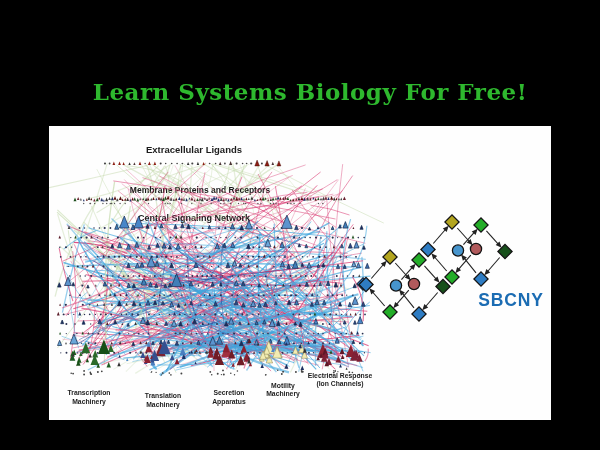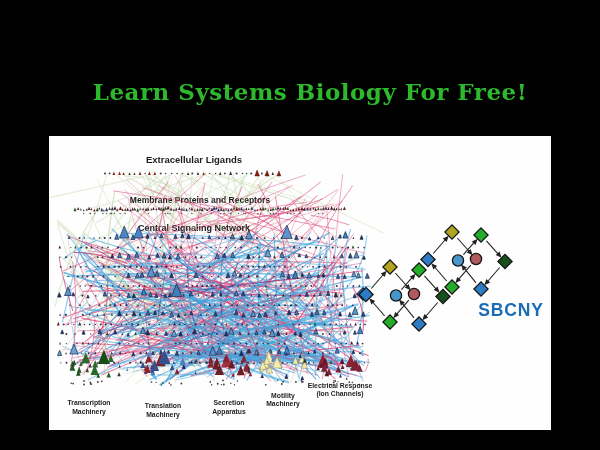--- a/index.html
+++ b/index.html
@@ -18,21 +18,21 @@
     font-family: "DejaVu Serif", serif;
     font-weight: bold;
     font-size: 23px;
     letter-spacing: 0.5px;
     transform: translateX(10px);
     color: #2eb82e;
     white-space: nowrap;
   }
   .panel {
     position: absolute;
-    left: 49px; top: 88px;
+    left: 49px; top: 78px;
     width: 502px; height: 294px;
     background: #fefefe;
   }
   svg { display: block; }
   text { font-family: "Liberation Sans", sans-serif; }
   .layer-label { font-weight: bold; fill: #1c1c1c; }
   .bottom-label { font-weight: bold; fill: #1c1c1c; }
   .logo-text { font-weight: bold; letter-spacing: 0.8px; }
 </style>
 </head>

